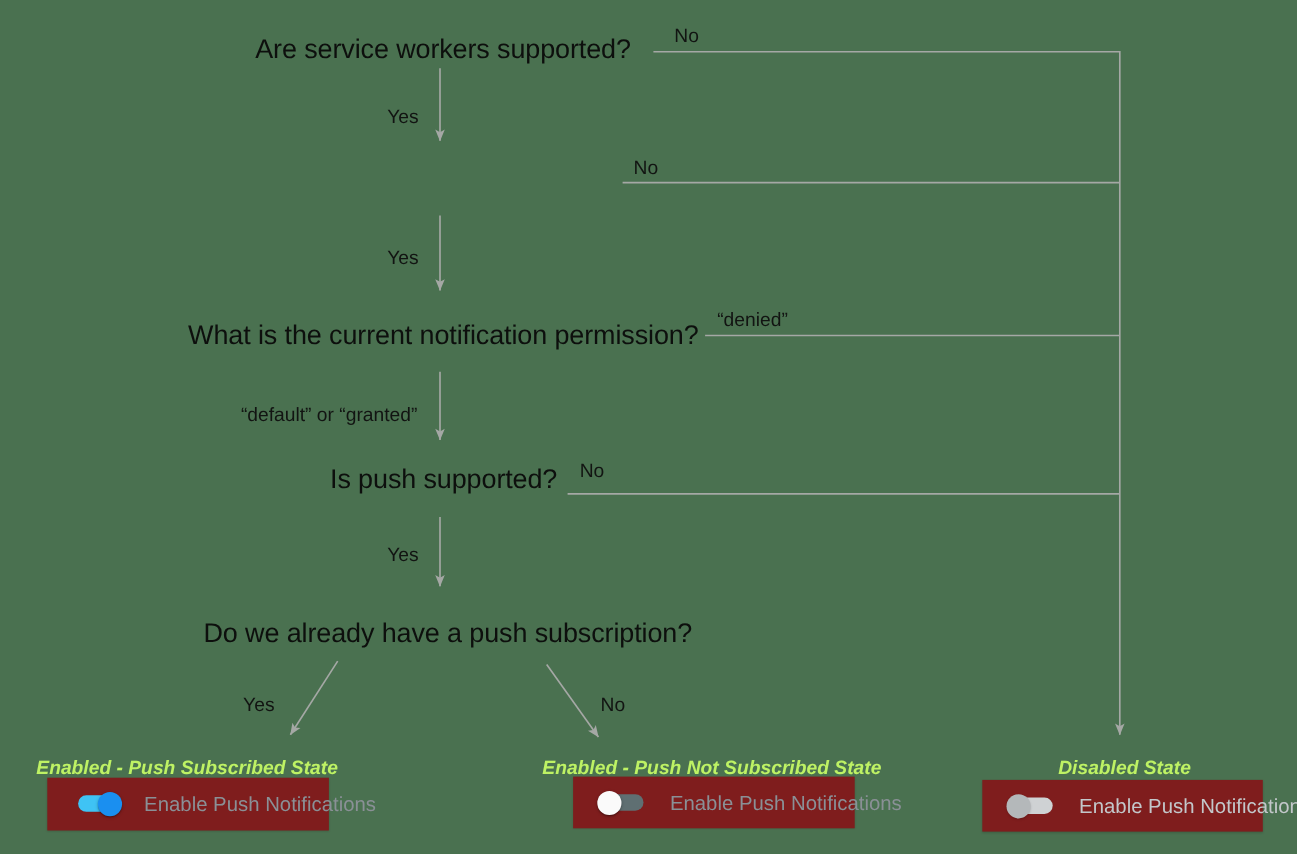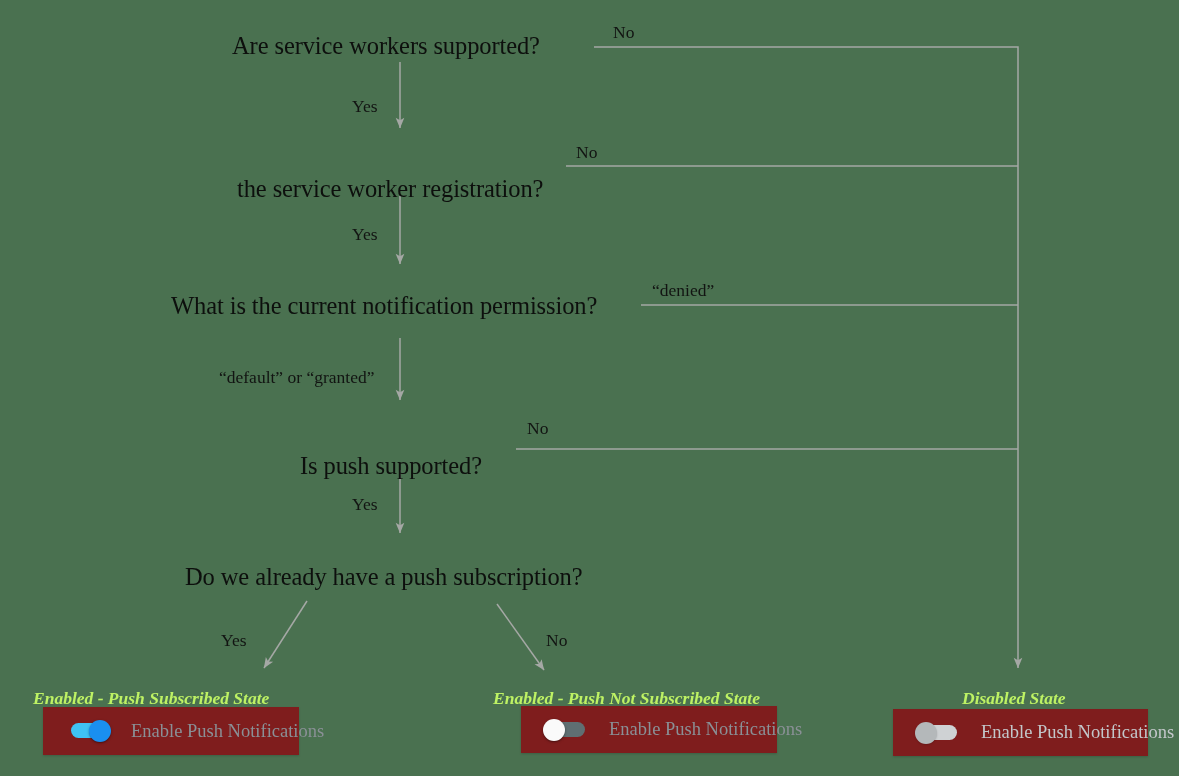--- a/index.html
+++ b/index.html
@@ -10,21 +10,20 @@
     width: 1179px;
     height: 776px;
     background: #4a7150;
     font-family: "Liberation Sans", sans-serif;
     overflow: hidden;
   }
   #canvas {
     position: relative;
     width: 1179px;
     height: 696px;
-    font-family: Liberation Serif, serif;
   }
   svg.edges {
     position: absolute;
     left: 0;
     top: 0;
     width: 1179px;
     height: 776px;
     pointer-events: none;
   }
   .q {
@@ -124,25 +123,24 @@
     <path d="M400,196 L400,264" stroke="#a5a8a5" stroke-width="1.5" fill="none" marker-end="url(#arrow)"></path>
     <path d="M400,338 L400,400" stroke="#a5a8a5" stroke-width="1.5" fill="none" marker-end="url(#arrow)"></path>
     <path d="M400,470 L400,533" stroke="#a5a8a5" stroke-width="1.5" fill="none" marker-end="url(#arrow)"></path>
 
     <path d="M307,601 L264,668" stroke="#a5a8a5" stroke-width="1.5" fill="none" marker-end="url(#arrow)"></path>
     <path d="M497,604 L544,670" stroke="#a5a8a5" stroke-width="1.5" fill="none" marker-end="url(#arrow)"></path>
   </svg>
 
   <div class="q" style="left:232px; top:31px;">Are service workers supported?</div>
 
-  <div class="q" style="left:237px; top:174px;">the service worker registration?</div>
 
   <div class="q" style="left:171px; top:291px;">What is the current notification permission?</div>
 
-  <div class="q" style="left:300px; top:451px;">Is push supported?</div>
+  <div class="q" style="left:300px; top:422px;">Is push supported?</div>
 
   <div class="q" style="left:185px; top:562px;">Do we already have a push subscription?</div>
 
   <div class="elabel" style="left:613px; top:22px;">No</div>
   <div class="elabel" style="left:352px; top:96px;">Yes</div>
 
   <div class="elabel" style="left:576px; top:142px;">No</div>
   <div class="elabel" style="left:352px; top:224px;">Yes</div>
 
   <div class="elabel" style="left:652px; top:280px;">“denied”</div>

